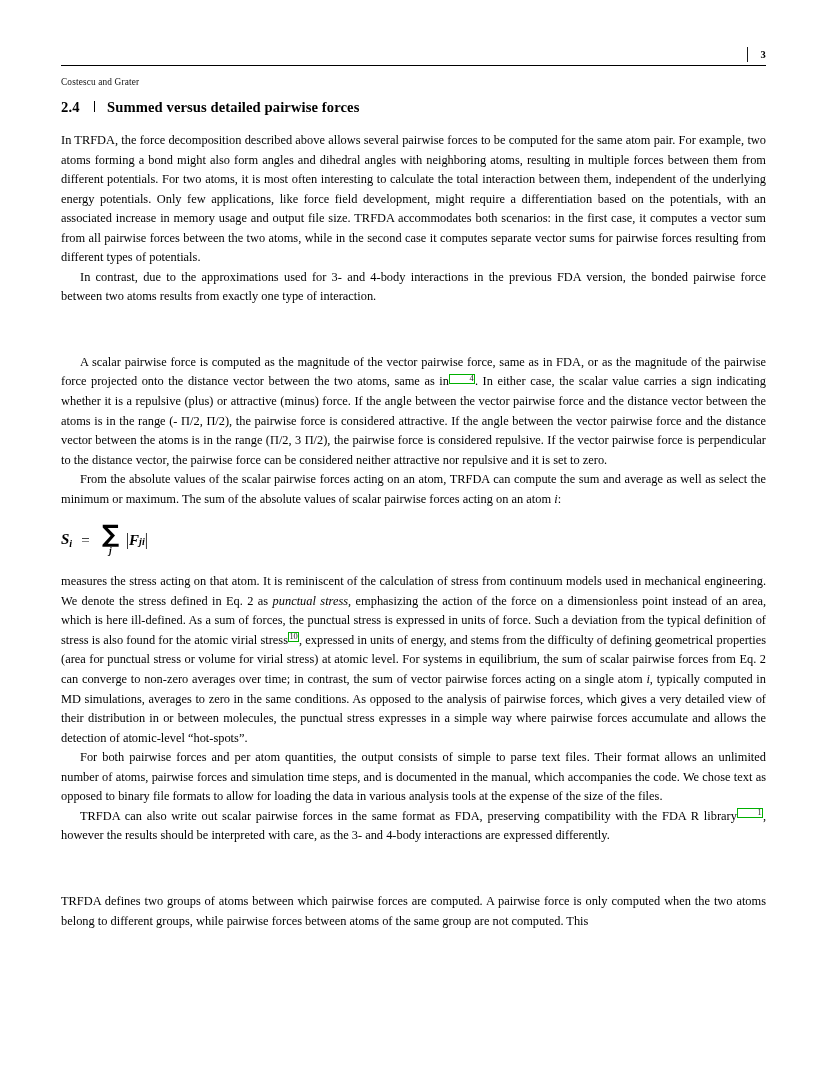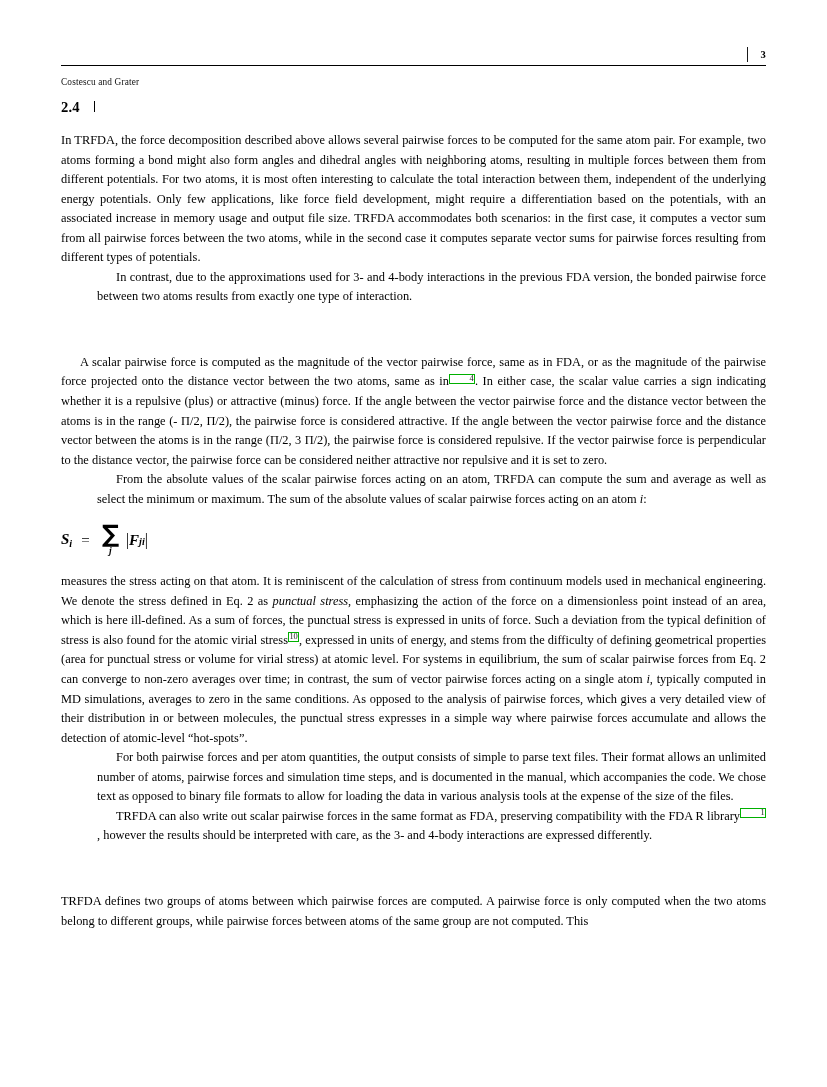--- a/index.html
+++ b/index.html
@@ -80,21 +80,21 @@
   p.para {
     margin: 0;
     font-size: 12.4px;
     line-height: 19.55px;
     text-align: justify;
     text-justify: inter-word;
     -webkit-hyphens: none;
     hyphens: none;
   }
   p.para.indent { text-indent: 19px; }
-  p.para + p.para { margin-top: 0; margin-left: 36px; }
+  p.para + p.para { margin-top: 0; }
 
   
   h2.section {
     margin: 0;
     font-size: 14.6px;
     font-weight: bold;
     line-height: 19px;
     display: flex;
     align-items: center;
     gap: 0px;
@@ -203,20 +203,21 @@
         <span class="runhead-pageno">3</span>
       </span>
       <span class="runhead-rule"></span>
     </div>
 
 
     <div class="sec-space-before"></div>
     <h2 class="section">
       <span class="secnum">2.4</span>
       <span class="secbar"></span>
+      <span>Summed versus detailed pairwise forces</span>
     </h2>
     <div class="sec-space-after"></div>
 
     <p class="para">In TRFDA, the force decomposition described above allows several pairwise forces to be computed for the same atom pair. For example, two atoms forming a bond might also form angles and dihedral angles with neighboring atoms, resulting in multiple forces between them from different potentials. For two atoms, it is most often interesting to calculate the total interaction between them, independent of the underlying energy potentials. Only few applications, like force field development, might require a differentiation based on the potentials, with an associated increase in memory usage and output file size. TRFDA accommodates both scenarios: in the first case, it computes a vector sum from all pairwise forces between the two atoms, while in the second case it computes separate vector sums for pairwise forces resulting from different types of potentials.</p>
     <p class="para indent">In contrast, due to the approximations used for 3- and 4-body interactions in the previous FDA version, the bonded pairwise force between two atoms results from exactly one type of interaction.</p>
 
     <div class="sec-space-before"></div>
     <div class="sec-space-after"></div>
 
 

